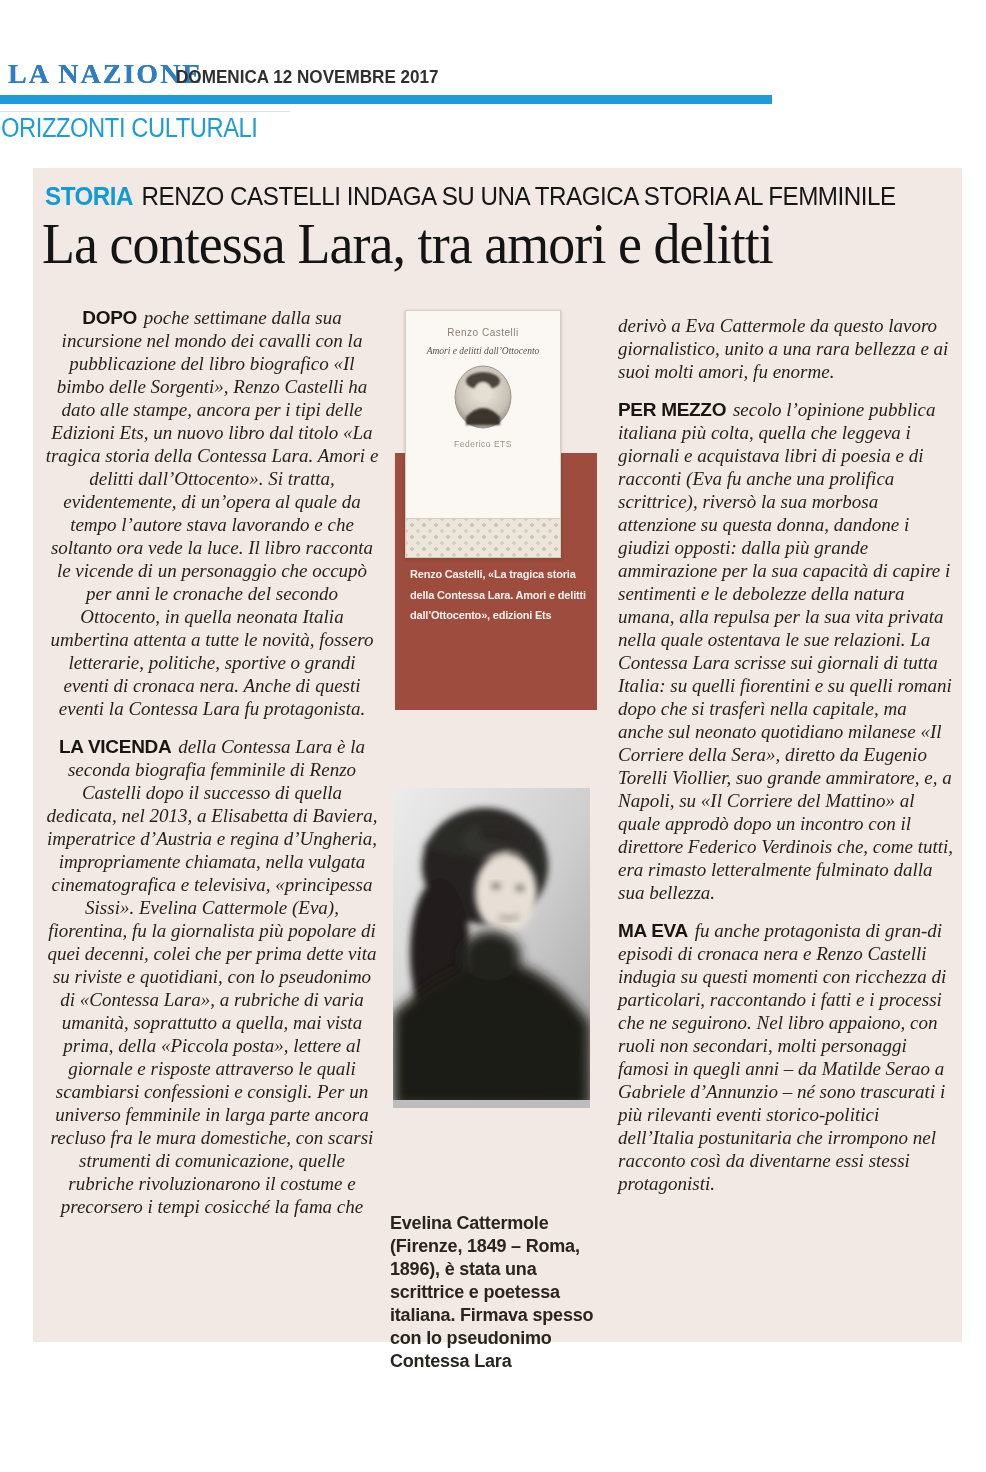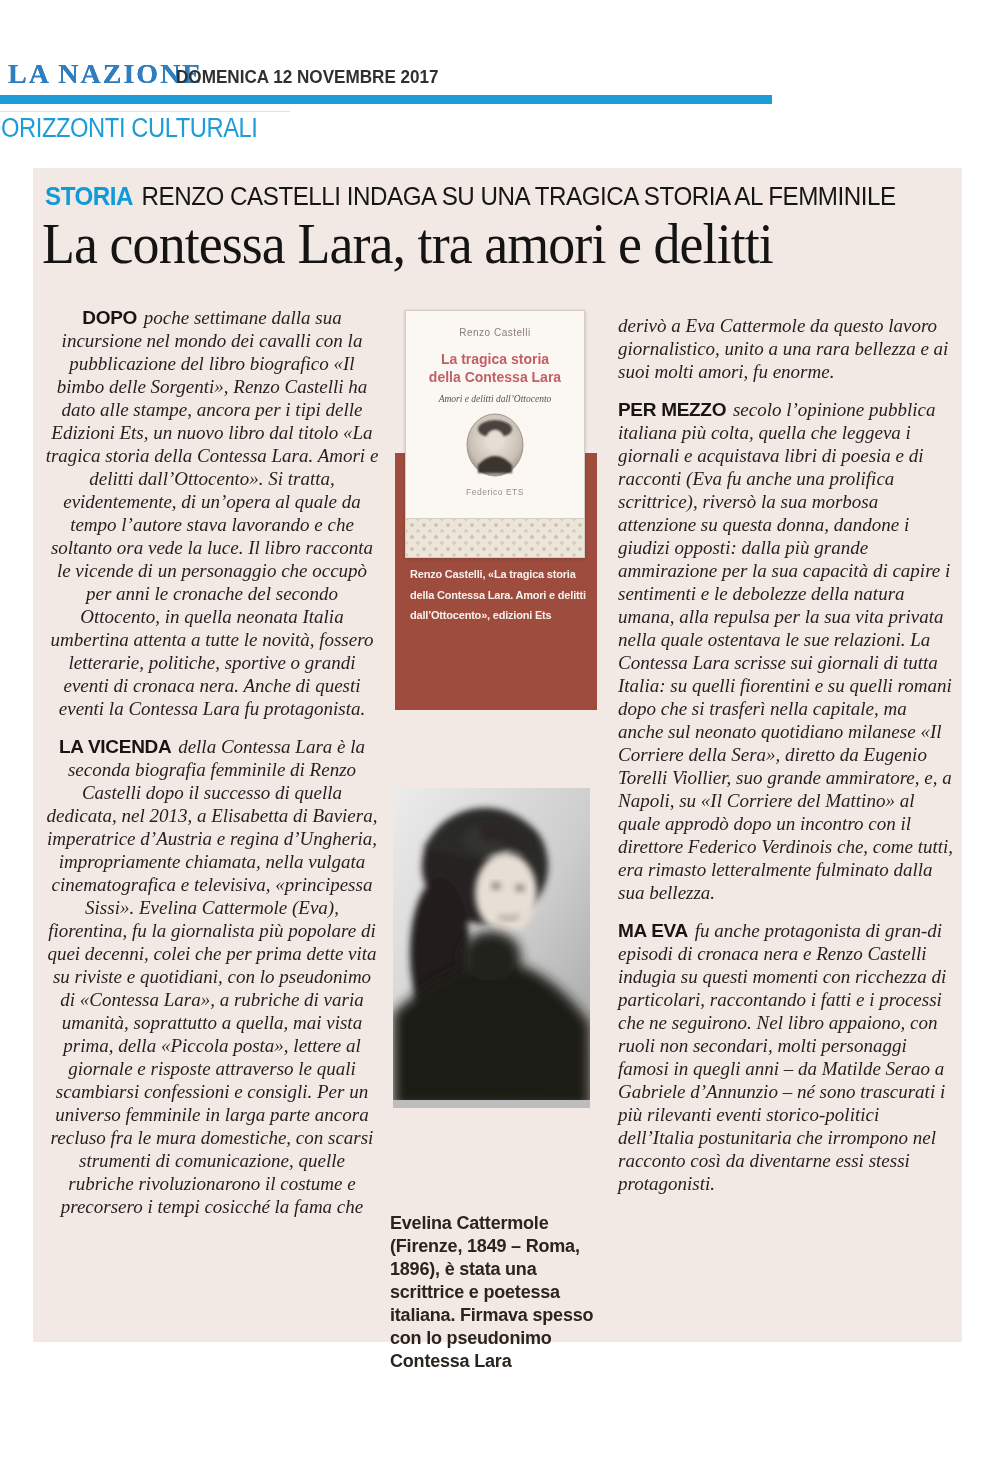--- a/index.html
+++ b/index.html
@@ -57,21 +57,21 @@
   .col1 { left:12px;  top:138px; width:334px;text-align:center; }
   .col3 { left:585px; top:146px; width:338px; }
   .lead {
     font-family:"Liberation Sans", sans-serif; font-style:normal; font-weight:bold;
     font-size:19px; letter-spacing:-0.3px; color:#181512; margin-right:2px;
   }
 
   
   .book-red-block { position:absolute; left:362px; top:285px; width:202px; height:257px; background:#9d4c3e; }
   .book-cover {
-    position:absolute; left:372px; top:142px; width:180px; height:248px;
+    position:absolute; left:372px; top:142px; width:156px; height:248px;
     background:#fbf8f4; border:1px solid #d6cdc4; box-sizing:border-box;
     text-align:center; box-shadow:0 1px 3px rgba(60,30,20,0.25);
   }
   .book-author   { margin-top:16px; font-size:10px; color:#8b7d76; letter-spacing:0.5px; }
   .book-title    { margin-top:12px; font-size:14px; line-height:18px; color:#c15f66; font-weight:bold; }
   .book-subtitle { margin-top:8px; font-size:9.5px; color:#5a4f4a; font-family:"Liberation Serif", serif; font-style:italic; }
   .book-oval     { display:block; margin:9px auto 0; }
   .book-publisher{ margin-top:10px; font-size:8.5px; color:#9b8f88; letter-spacing:0.5px; }
   .book-lace {
     position:absolute; bottom:0; left:0; right:0; height:38px;
@@ -124,24 +124,20 @@
     <div class="col col3">
       <p><span>derivò a Eva Cattermole da questo lavoro giornalistico, unito a una rara bellezza e ai suoi molti amori, fu enorme.</span></p>
       <p><span class="lead">PER MEZZO</span> <span>secolo l’opinione pubblica italiana più colta, quella che leggeva i giornali e acquistava libri di poesia e di racconti (Eva fu anche una prolifica scrittrice), riversò la sua morbosa attenzione su questa donna, dandone i giudizi opposti: dalla più grande ammirazione per la sua capacità di capire i sentimenti e le debolezze della natura umana, alla repulsa per la sua vita privata nella quale ostentava le sue relazioni. La Contessa Lara scrisse sui giornali di tutta Italia: su quelli fiorentini e su quelli romani dopo che si trasferì nella capitale, ma anche sul neonato quotidiano milanese «Il Corriere della Sera», diretto da Eugenio Torelli Viollier, suo grande ammiratore, e, a Napoli, su «Il Corriere del Mattino» al quale approdò dopo un incontro con il direttore Federico Verdinois che, come tutti, era rimasto letteralmente fulminato dalla sua bellezza.</span></p>
       <p><span class="lead">MA EVA</span> <span>fu anche protagonista di gran-di episodi di cronaca nera e Renzo Castelli indugia su questi momenti con ricchezza di particolari, raccontando i fatti e i processi che ne seguirono. Nel libro appaiono, con ruoli non secondari, molti personaggi famosi in quegli anni – da Matilde Serao a Gabriele d’Annunzio – né sono trascurati i più rilevanti eventi storico-politici dell’Italia postunitaria che irrompono nel racconto così da diventarne essi stessi protagonisti.</span></p>
     </div>
 
     <div class="book-red-block"></div>
 
     <div class="book-cover">
       <div class="book-author">Renzo Castelli</div>
-      <div class="book-title">
-        <div>La tragica storia</div>
-        <div>della Contessa Lara</div>
-      </div>
       <div class="book-subtitle">Amori e delitti dall’Ottocento</div>
       <svg class="book-oval" width="58" height="64" viewBox="0 0 58 64">
         <defs>
           <radialGradient id="ovbg" cx="50%" cy="40%" r="65%">
             <stop offset="0%" stop-color="#efeae2"></stop>
               <stop offset="70%" stop-color="#c9c1b5"></stop>
               <stop offset="100%" stop-color="#8f867b"></stop>
           </radialGradient>
           <filter id="ovblur">
               <feGaussianBlur stdDeviation="1.3"></feGaussianBlur>

